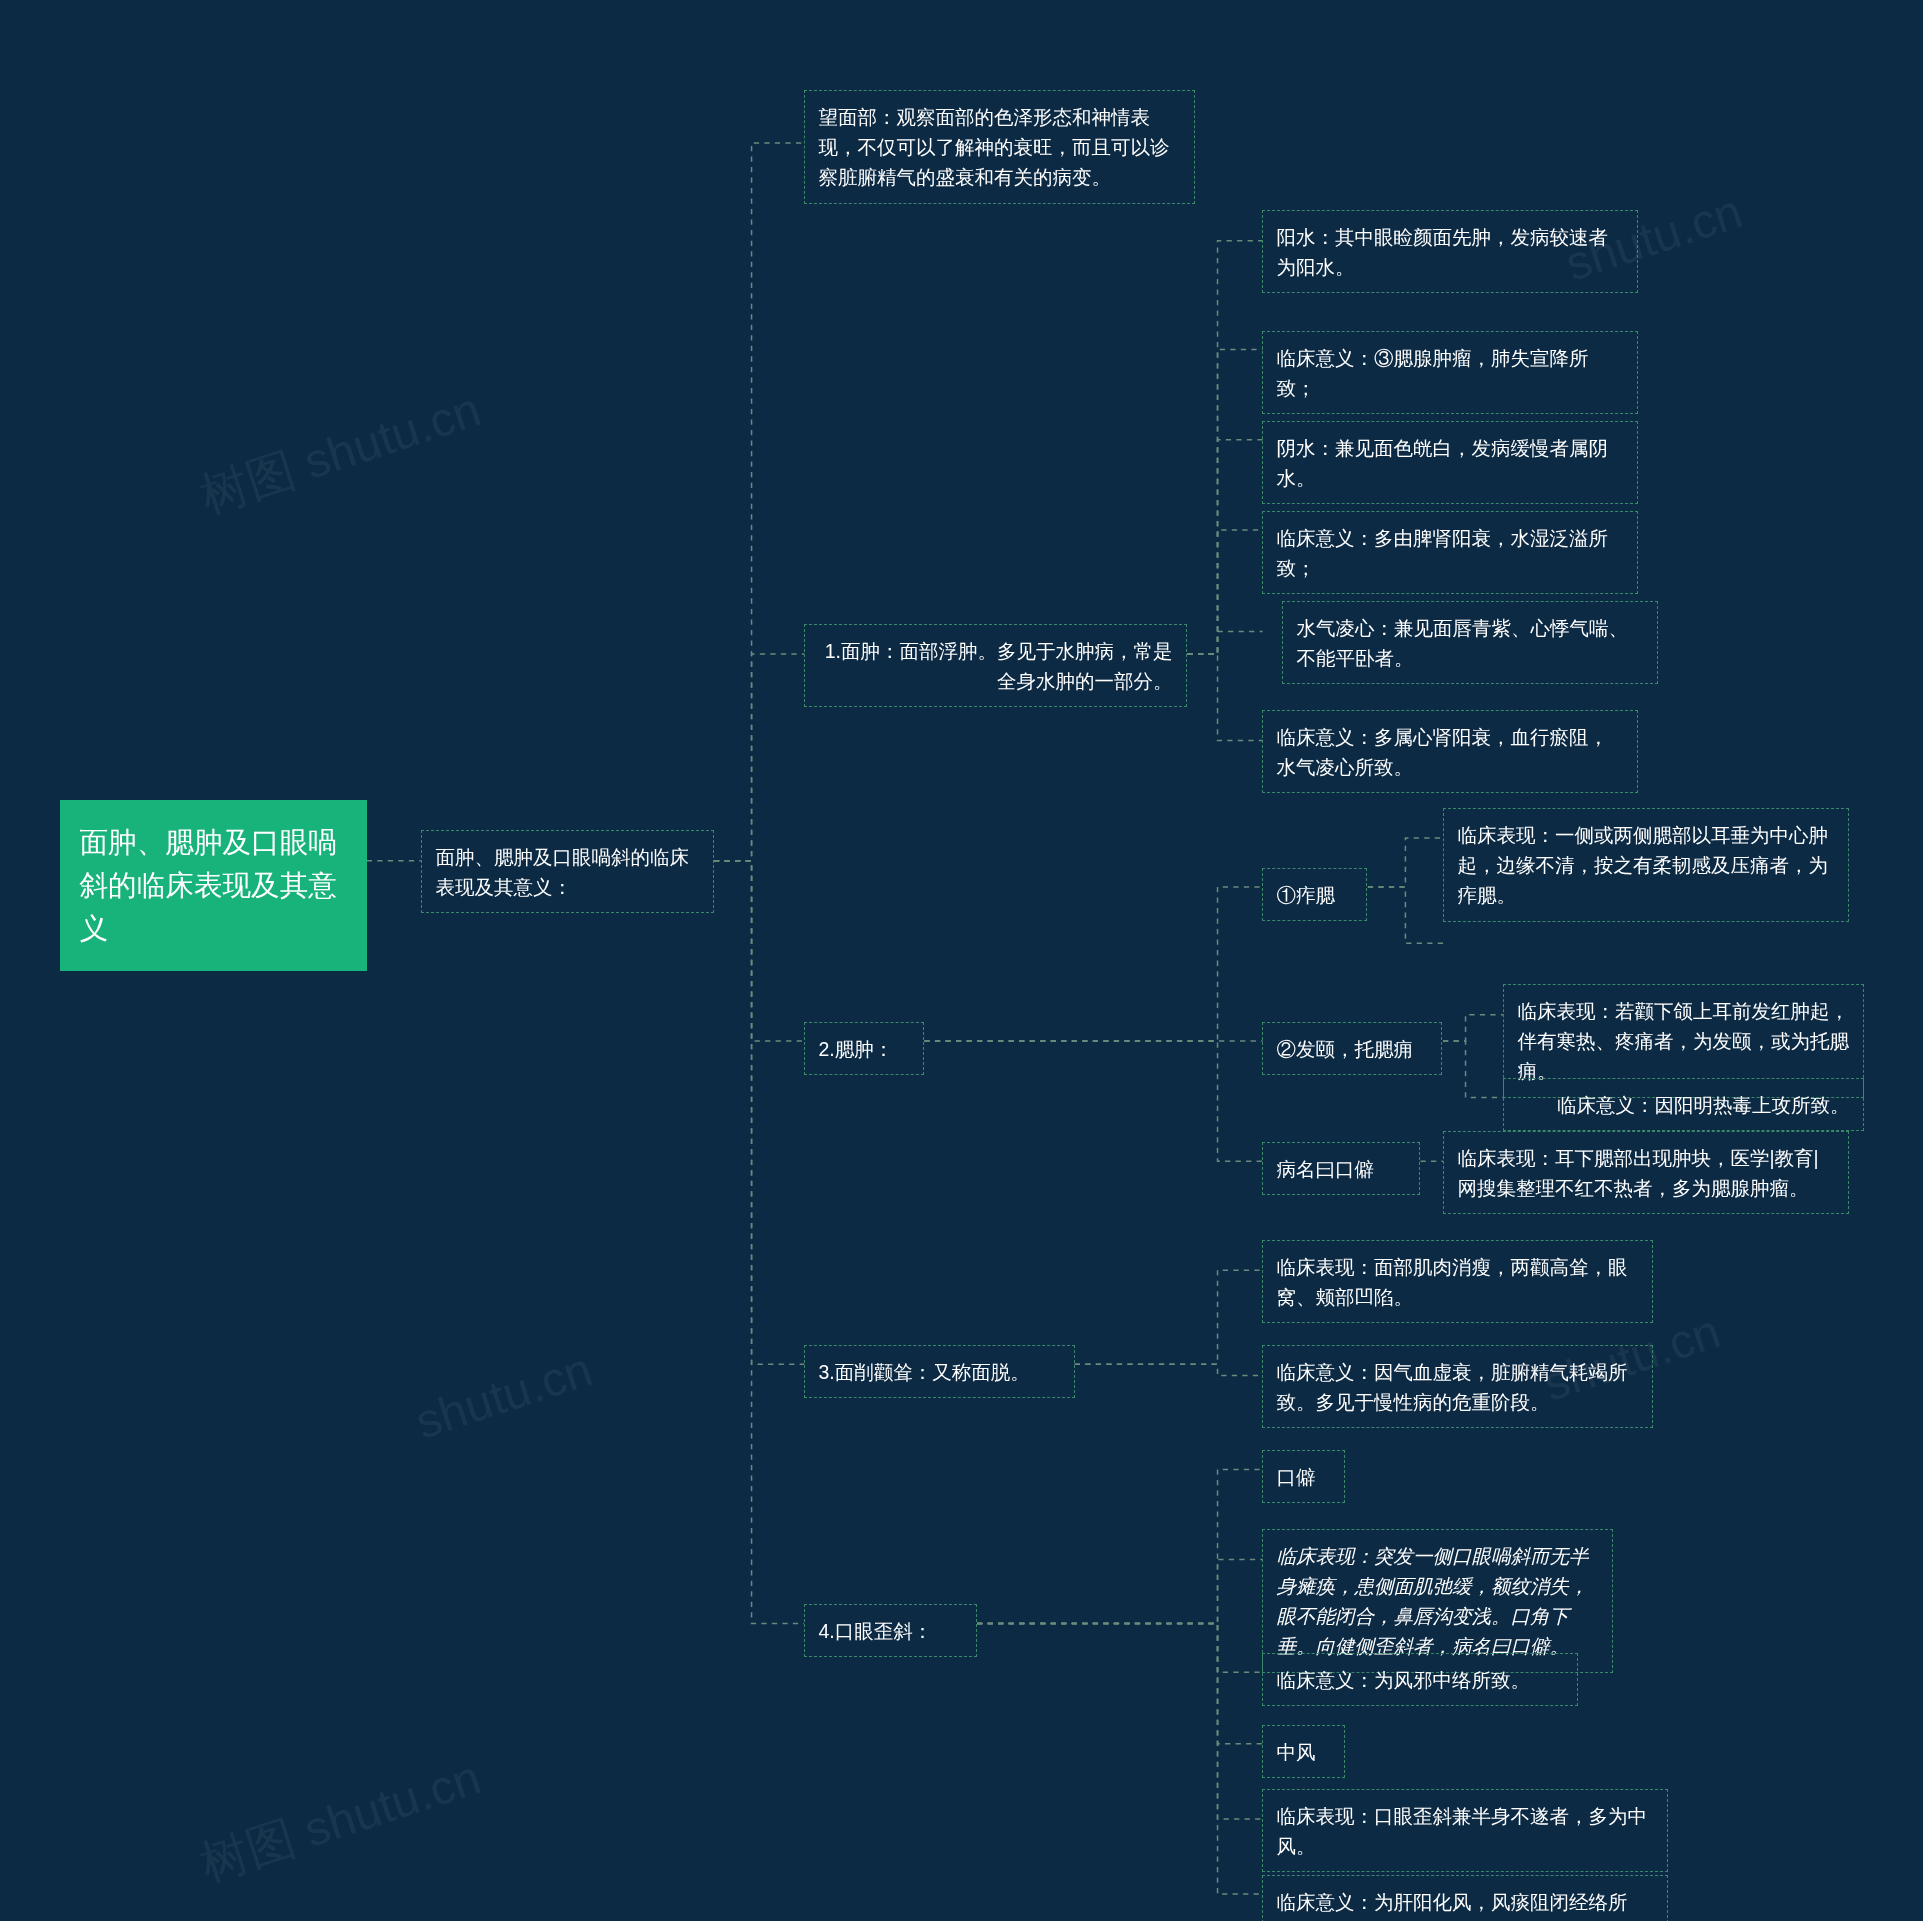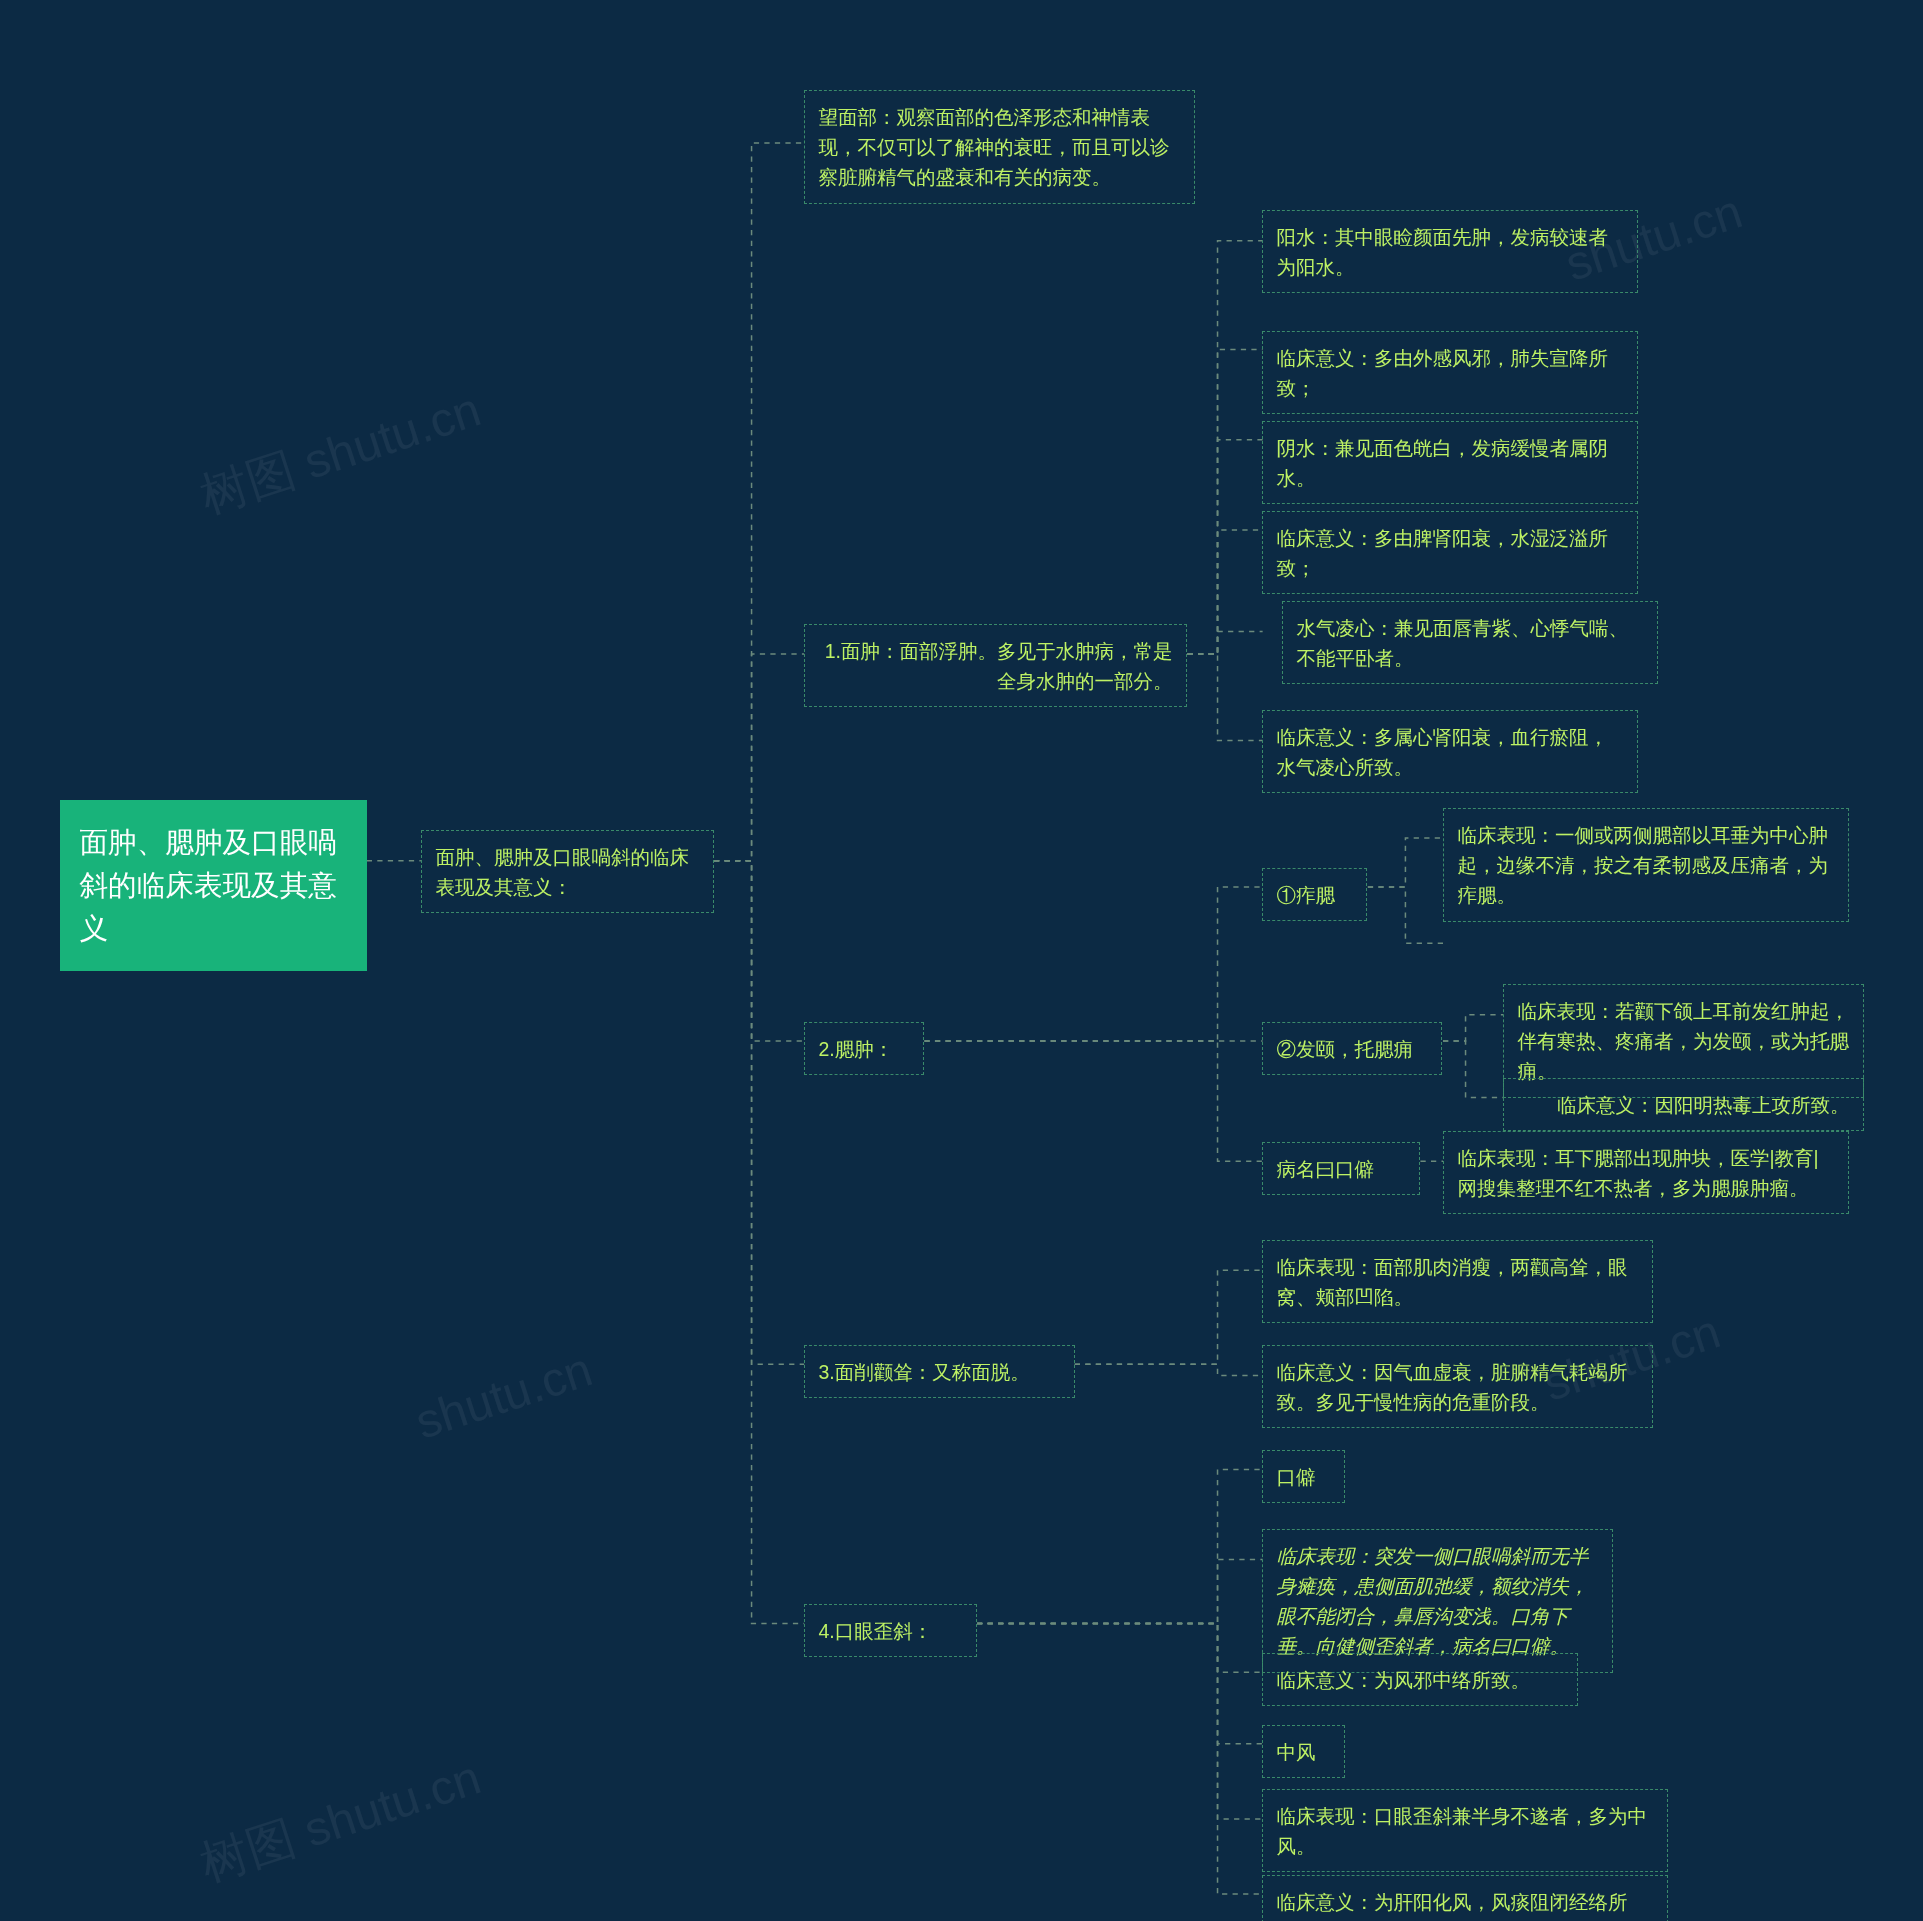--- a/index.html
+++ b/index.html
@@ -26,21 +26,21 @@
     user-select: none;
     pointer-events: none;
     white-space: nowrap;
   }
   .node {
     position: absolute;
     border: 1.5px dashed #3a8a6a;
     padding: 10.5px 13.5px;
     font-size: 19.5px;
     line-height: 1.55;
-    color: #bef264;
+    color: #ffffff;
     background: transparent;
   }
   .node.root {
     border: none;
     background: #18b37a;
     color: #ffffff;
     font-size: 28.6px;
     padding: 21px 19.5px;
     line-height: 1.5;
   }
@@ -110,21 +110,21 @@
   </svg>
 
   <div class="node root" style="left:60px; top:800px; width:307px;">面肿、腮肿及口眼喎斜的临床表现及其意义</div>
 
   <div class="node" style="left:421px; top:830px; width:293px;">面肿、腮肿及口眼喎斜的临床表现及其意义：</div>
 
   <div class="node" style="left:804px; top:90px; width:391px;">望面部：观察面部的色泽形态和神情表现，不仅可以了解神的衰旺，而且可以诊察脏腑精气的盛衰和有关的病变。</div>
 
   <div class="node" style="left:804px; top:624px; width:383px;text-align:right;">1.面肿：面部浮肿。多见于水肿病，常是全身水肿的一部分。</div>
   <div class="node" style="left:1262px; top:210px; width:376px;">阳水：其中眼睑颜面先肿，发病较速者为阳水。</div>
-  <div class="node" style="left:1262px; top:331px; width:376px;">临床意义：多由外感风邪，肺失宣降所致；</div>
+  <div class="node" style="left:1262px; top:331px; width:376px;">临床意义：③腮腺肿瘤，肺失宣降所致；</div>
   <div class="node" style="left:1262px; top:421px; width:376px;">阴水：兼见面色㿠白，发病缓慢者属阴水。</div>
   <div class="node" style="left:1262px; top:511px; width:376px;">临床意义：多由脾肾阳衰，水湿泛溢所致；</div>
   <div class="node" style="left:1282px; top:601px; width:376px;">水气凌心：兼见面唇青紫、心悸气喘、不能平卧者。</div>
   <div class="node" style="left:1262px; top:710px; width:376px;">临床意义：多属心肾阳衰，血行瘀阻，水气凌心所致。</div>
 
   <div class="node" style="left:804px; top:1022px; width:120px;">2.腮肿：</div>
   <div class="node" style="left:1262px; top:868px; width:105px;">①痄腮</div>
   <div class="node" style="left:1443px; top:808px; width:406px;">临床表现：一侧或两侧腮部以耳垂为中心肿起，边缘不清，按之有柔韧感及压痛者，为痄腮。</div>
   <div class="node" style="left:1262px; top:1022px; width:180px;">②发颐，托腮痈</div>
   <div class="node" style="left:1503px; top:984px; width:361px;">临床表现：若颧下颌上耳前发红肿起，伴有寒热、疼痛者，为发颐，或为托腮痈。</div>

